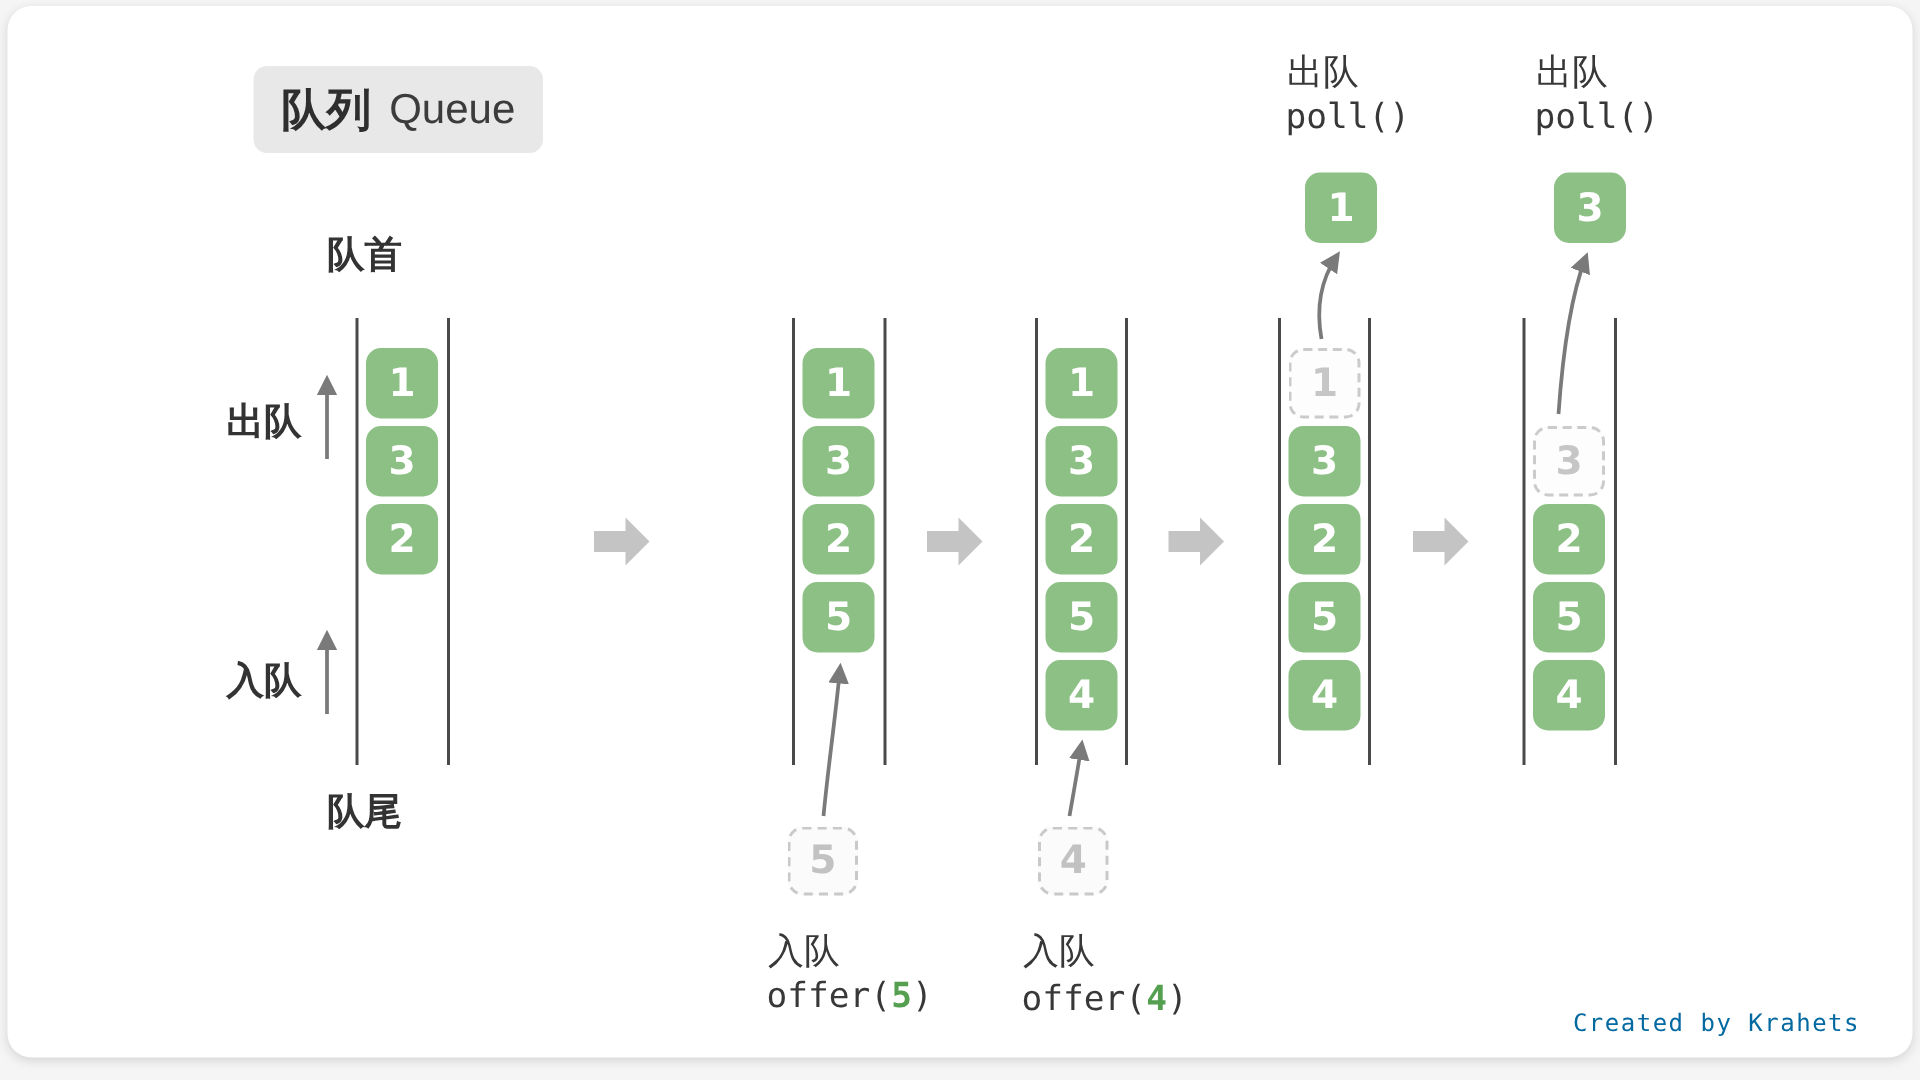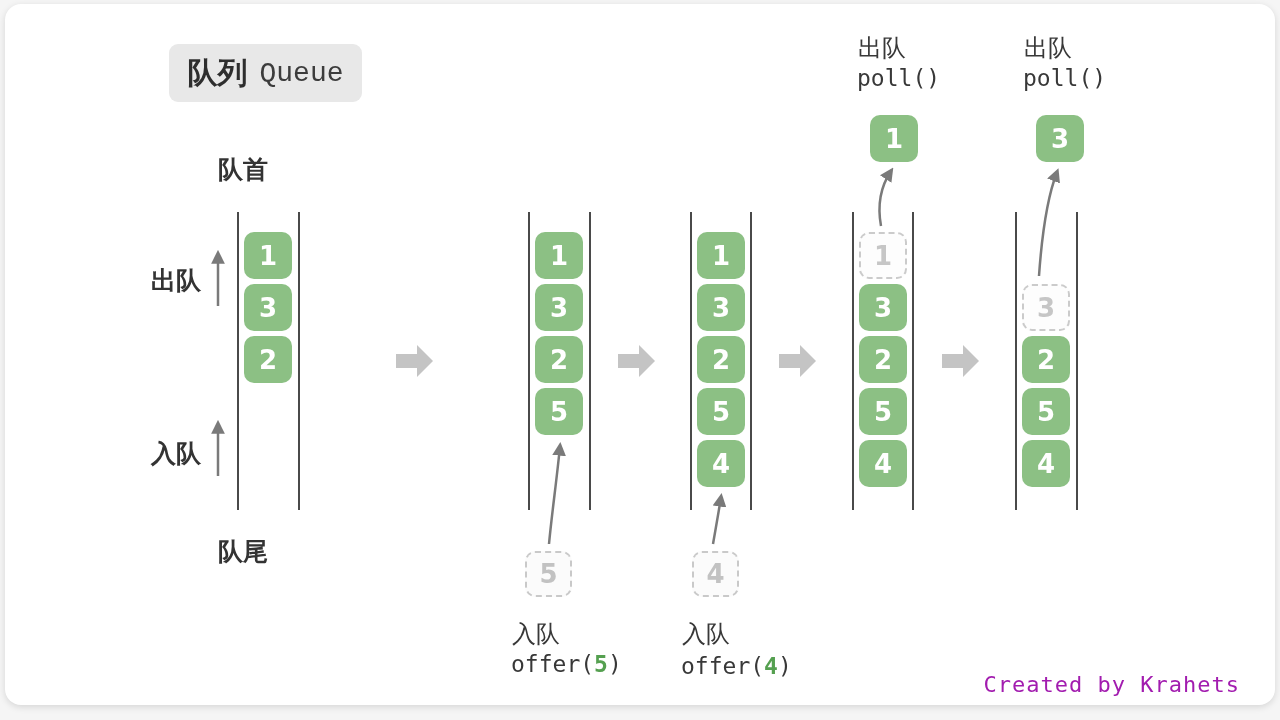--- a/index.html
+++ b/index.html
@@ -17,21 +17,21 @@
   }
   .stage{position:absolute;inset:0;}
   svg.overlay{position:absolute;left:0;top:0;pointer-events:none;}
 
   .title-badge{
     position:absolute;left:169px;top:44px;width:193px;height:58px;
     background:#e8e8e8;border-radius:9px;
     display:flex;align-items:center;justify-content:center;gap:12px;
   }
   .title-zh{font-size:30px;font-weight:700;color:#2e2e2e;}
-  .title-en{font-size:28px;font-weight:400;color:#3c3c3c;font-family:Liberation Mono, monospace;}
+  .title-en{font-size:28px;font-weight:400;color:#3c3c3c;}
 
   .side-label{position:absolute;font-size:25px;font-weight:700;color:#333;}
   .center-100{width:100px;text-align:left;}
 
   .wall{position:absolute;top:212px;width:2px;height:298px;background:#4a4a4a;}
 
   .qbox{
     position:absolute;width:48px;height:47px;box-sizing:border-box;
     border-radius:10px;background:#8cc084;
     color:#ffffff;font-size:26px;font-weight:700;
@@ -53,21 +53,21 @@
   .op-zh{position:absolute;font-size:24px;font-weight:400;color:#383838;}
   .op-code{
     position:absolute;font-size:23px;color:#383838;
     font-family:"DejaVu Sans Mono","Liberation Mono",monospace;
     text-align:right;
   }
   .op-code .arg{color:#55a050;font-weight:700;}
 
   .watermark{
     position:absolute;top:672px;right:40px;
-    font-size:22px;letter-spacing:1px;color:#a21caf;
+    font-size:16px;letter-spacing:1px;color:#0369a1;
     font-family:"DejaVu Sans Mono","Liberation Mono",monospace;
   }
 </style>
 </head>
 <body>
 
 <div class="card"></div>
 
 <div class="stage">
 
@@ -92,21 +92,21 @@
     <polygon points="779,354 800,354 800,345 816,361 800,377 800,368 779,368" fill="#c4c4c4"></polygon>
     <polygon points="942,354 963,354 963,345 979,361 963,377 963,368 942,368" fill="#c4c4c4"></polygon>
   </svg>
 
   <div class="title-badge">
     <span class="title-zh">队列</span>
     <span class="title-en">Queue</span>
   </div>
 
   <div class="side-label center-100" style="left:218px;top:153px;">队首</div>
-  <div class="side-label center-100" style="left:218px;top:535px;font-family:Liberation Mono, monospace;">队尾</div>
+  <div class="side-label center-100" style="left:218px;top:524px;font-family:Liberation Mono, monospace;">队尾</div>
   <div class="side-label" style="left:151px;top:264px;">出队</div>
   <div class="side-label" style="left:151px;top:437px;">入队</div>
 
   <div class="wall" style="left:237px;"></div>
   <div class="wall" style="left:298px;"></div>
   <div class="qbox" style="left:244px;top:232px;">1</div>
   <div class="qbox" style="left:244px;top:284px;">3</div>
   <div class="qbox" style="left:244px;top:336px;">2</div>
 
   <div class="wall" style="left:528px;"></div>

